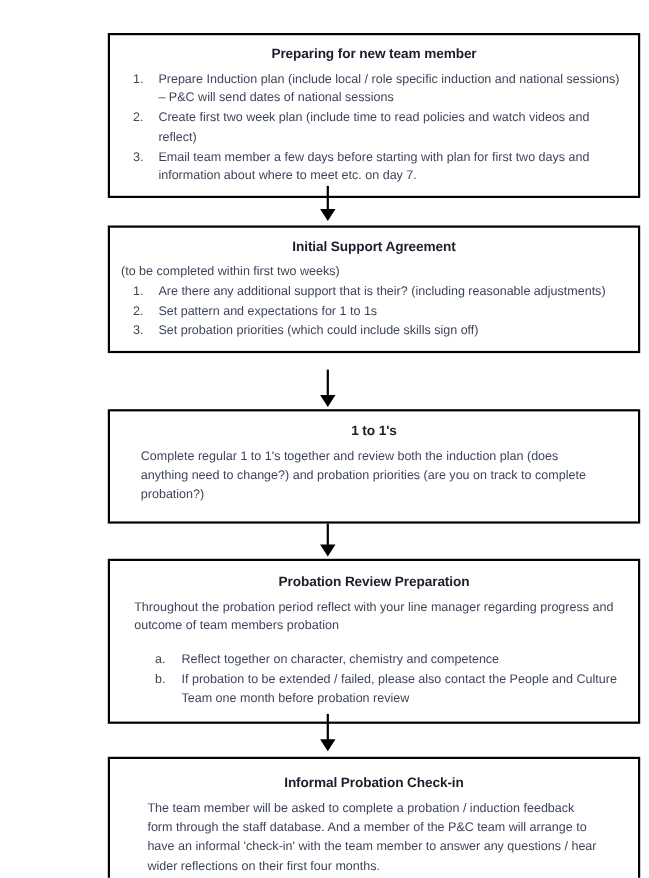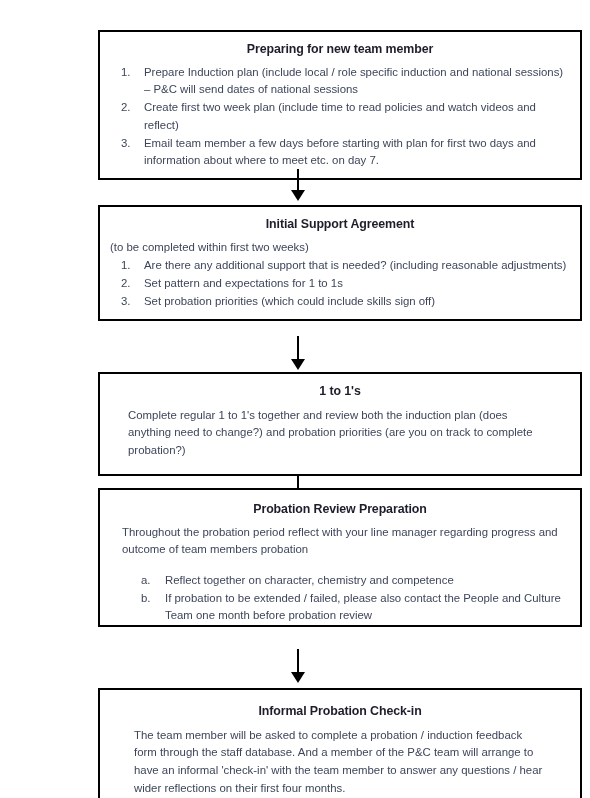--- a/index.html
+++ b/index.html
@@ -127,42 +127,42 @@
 
   <div class="arrow" style="top:169px; height:32px;">
     <div class="shaft" style="height:23px;"></div>
     <div class="head" style="top:21px;"></div>
   </div>
 
   <div class="node" id="node-2" style="top:205px;">
     <div class="node-title">Initial Support Agreement</div>
     <div class="node-subtitle">(to be completed within first two weeks)</div>
     <ol class="items">
-      <li><span class="marker">1.</span><span>Are there any additional support that is needed? (including reasonable adjustments)</span></li>
+      <li><span class="marker">1.</span><span>Are there any additional support that is their? (including reasonable adjustments)</span></li>
       <li><span class="marker">2.</span><span>Set pattern and expectations for 1 to 1s</span></li>
       <li><span class="marker">3.</span><span>Set probation priorities (which could include skills sign off)</span></li>
     </ol>
   </div>
 
   <div class="arrow" style="top:336px; height:34px;">
     <div class="shaft" style="height:25px;"></div>
     <div class="head" style="top:23px;"></div>
   </div>
 
   <div class="node" id="node-3" style="top:372px; padding-bottom:14px;">
     <div class="node-title">1 to 1's</div>
     <div class="node-body center pad-wide gap-top">Complete regular 1 to 1's together and review both the induction plan (does anything need to change?) and probation priorities (are you on track to complete probation?)</div>
   </div>
 
   <div class="arrow" style="top:476px; height:30px;">
     <div class="shaft" style="height:21px;"></div>
     <div class="head" style="top:19px;"></div>
   </div>
 
-  <div class="node" id="node-4" style="top:488px; padding-top:9px; padding-bottom:0;">
+  <div class="node" id="node-4" style="top:508px; padding-top:9px; padding-bottom:11px;">
     <div class="node-title">Probation Review Preparation</div>
     <div class="node-body center">Throughout the probation period reflect with your line manager regarding progress and outcome of team members probation</div>
     <ol class="items alpha gap-top" style="margin-top:13px;">
       <li><span class="marker">a.</span><span>Reflect together on character, chemistry and competence</span></li>
       <li><span class="marker">b.</span><span>If probation to be extended / failed, please also contact the People and Culture Team one month before probation review</span></li>
     </ol>
   </div>
 
   <div class="arrow" style="top:649px; height:34px;">
     <div class="shaft" style="height:25px;"></div>

